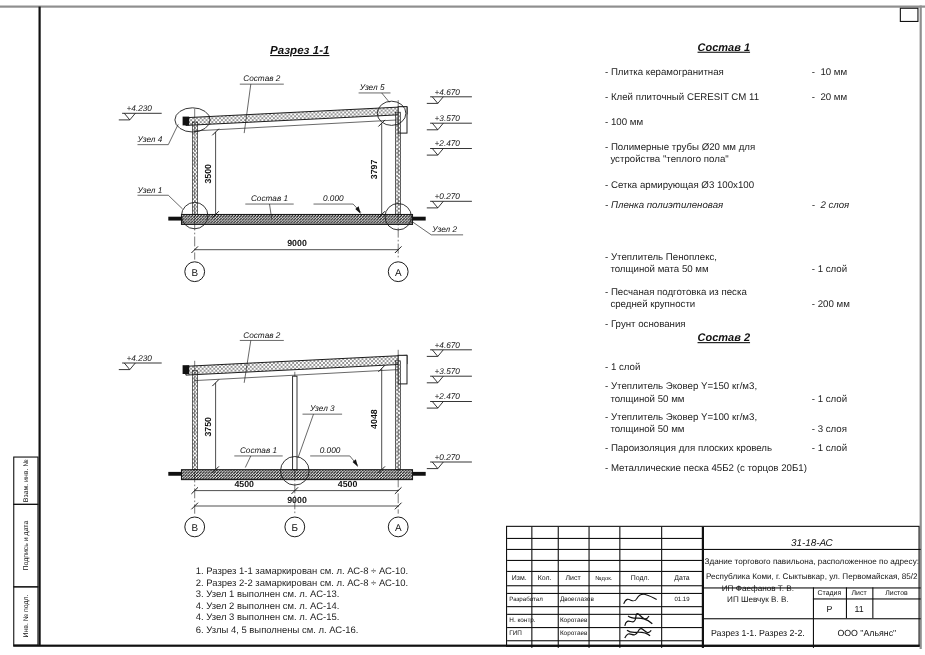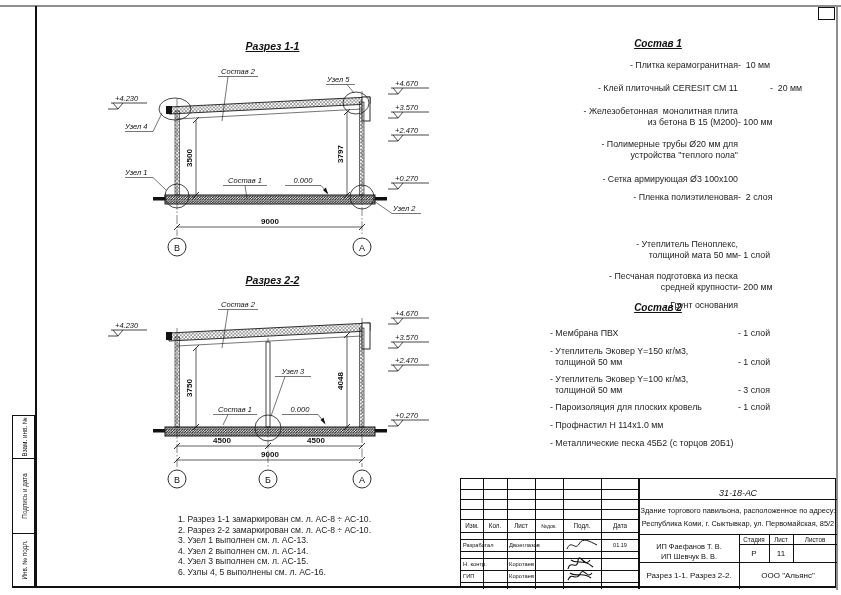--- a/index.html
+++ b/index.html
@@ -193,21 +193,20 @@
       <line class="thin" x1="297" y1="158.5" x2="326" y2="158.5"></line>
       <line class="thin" x1="297" y1="158.5" x2="279" y2="146"></line>
     </g>
     <g>
       <text class="lbl" x="232" y="27">Узел 5</text>
       <line class="thin" x1="231" y1="29.5" x2="260" y2="29.5"></line>
       <line class="thin" x1="252" y1="29.5" x2="259" y2="38"></line>
     </g>
   </svg>
 
-  <div class="sec-title" style="left:95px;top:274px;width:355px;">Разрез 2-2</div>
 
   <svg class="abs" style="left:95px;top:288px;" width="375" height="225" viewBox="0 0 375 225">
 
     <g>
       <line class="axis" x1="82" y1="40" x2="82" y2="179"></line>
       <line class="axis" x1="173" y1="50" x2="173" y2="179"></line>
       <line class="axis" x1="267" y1="30" x2="267" y2="179"></line>
     </g>
 
     <g>
@@ -322,44 +321,42 @@
     </g>
     <g>
       <text class="lbl" x="205" y="124" text-anchor="middle">0.000</text>
       <line class="thin" x1="187" y1="126.5" x2="223" y2="126.5"></line>
       <line class="thin" x1="223" y1="126.5" x2="230" y2="135"></line>
       <polygon points="230.5,136.5 225.5,132 228.5,129.5" fill="#111"></polygon>
     </g>
   </svg>
 
   <div class="comp-title" style="left:548px;top:38px;width:220px;">Состав 1</div>
-  <div class="comp-items" style="left:550px;top:60px;width:286px;text-align:right;">
+  <div class="comp-items" style="left:550px;top:60px;width:286px;">
     <div class="comp-row" style="margin-bottom:12px;">
         <span class="comp-name">- Плитка керамогранитная</span>
         <span class="comp-val">-  10 мм</span>
       </div>
-    <div class="comp-row" style="margin-bottom:12px;gap:32px;">
+    <div class="comp-row" style="margin-bottom:12px;">
         <span class="comp-name">- Клей плиточный CERESIT СМ 11</span>
         <span class="comp-val">-  20 мм</span>
       </div>
     <div class="comp-row" style="margin-bottom:11px;">
-        <span class="comp-name">- Железобетонная  монолитная плита
-  из бетона В 15 (М200)</span>
         <span class="comp-val">- 100 мм</span>
       </div>
     <div class="comp-row" style="margin-bottom:13px;">
         <span class="comp-name">- Полимерные трубы Ø20 мм для
   устройства "теплого пола"</span>
         <span class="comp-val"></span>
       </div>
     <div class="comp-row" style="margin-bottom:7px;">
         <span class="comp-name">- Сетка армирующая Ø3 100х100</span>
         <span class="comp-val"></span>
       </div>
-    <div class="comp-row" style="margin-bottom:7px;">
+    <div class="comp-row" style="margin-bottom:7px;font-style:italic;">
         <span class="comp-name">- Пленка полиэтиленовая</span>
         <span class="comp-val">-  2 слоя</span>
       </div>
     <div class="comp-row" style="margin-bottom:10px;margin-top:36px;">
         <span class="comp-name">- Утеплитель Пеноплекс,
   толщиной мата 50 мм</span>
         <span class="comp-val">- 1 слой</span>
       </div>
     <div class="comp-row" style="margin-bottom:7px;">
         <span class="comp-name">- Песчаная подготовка из песка
@@ -368,40 +365,35 @@
       </div>
     <div class="comp-row">
         <span class="comp-name">- Грунт основания</span>
         <span class="comp-val"></span>
       </div>
   </div>
 
   <div class="comp-title" style="left:548px;top:302px;width:220px;">Состав 2</div>
   <div class="comp-items" style="left:550px;top:328px;width:286px;">
     <div class="comp-row" style="margin-bottom:7px;">
-        <span class="comp-name">- Мембрана ПВХ</span>
         <span class="comp-val">- 1 слой</span>
       </div>
     <div class="comp-row" style="margin-bottom:6px;">
         <span class="comp-name">- Утеплитель Эковер Y=150 кг/м3,
   толщиной 50 мм</span>
         <span class="comp-val">- 1 слой</span>
       </div>
     <div class="comp-row" style="margin-bottom:6px;">
         <span class="comp-name">- Утеплитель Эковер Y=100 кг/м3,
   толщиной 50 мм</span>
         <span class="comp-val">- 3 слоя</span>
       </div>
     <div class="comp-row" style="margin-bottom:7px;">
         <span class="comp-name">- Пароизоляция для плоских кровель</span>
         <span class="comp-val">- 1 слой</span>
-      </div>
-    <div class="comp-row" style="margin-bottom:7px;">
-        <span class="comp-name">- Профнастил Н 114х1.0 мм</span>
-        <span class="comp-val"></span>
       </div>
     <div class="comp-row">
         <span class="comp-name">- Металлические песка 45Б2 (с торцов 20Б1)</span>
         <span class="comp-val"></span>
       </div>
   </div>
 
   <div class="notes" style="left:178px;top:514px;">
     <div>1. Разрез 1-1 замаркирован см. л. АС-8 ÷ АС-10.</div>
     <div>2. Разрез 2-2 замаркирован см. л. АС-8 ÷ АС-10.</div>
@@ -459,21 +451,21 @@
     <svg class="abs" style="left:104px;top:77px;" width="34" height="16">
       <path d="M3 13 C5 3, 12 15, 13 5 S 20 13, 25 4 M6 4 C12 9, 18 2, 28 11" stroke="#111" stroke-width="1.1" fill="none"></path>
     </svg>
     <svg class="abs" style="left:104px;top:89px;" width="34" height="16">
       <path d="M3 12 C7 3, 11 14, 15 6 S 22 12, 27 5 M5 5 C11 10, 17 3, 26 10" stroke="#111" stroke-width="1.1" fill="none"></path>
     </svg>
 
     <div class="cell" style="left:178px;top:4px;width:198px;height:20px;font-size:9px;font-style:italic;">31-18-АС</div>
     <div class="cell" style="left:179px;top:20px;width:196px;height:35px;font-size:7.4px;line-height:13px;white-space:pre-line;">Здание торгового павильона, расположенное по адресу:
 Республика Коми, г. Сыктывкар, ул. Первомайская, 85/2</div>
-    <div class="cell" style="left:178px;top:59px;width:100px;height:28px;font-size:7.4px;line-height:10px;white-space:pre-line;">ИП Фаефанов Т. В.
+    <div class="cell" style="left:178px;top:47px;width:100px;height:28px;font-size:7.4px;line-height:10px;white-space:pre-line;">ИП Фаефанов Т. В.
 ИП Шевчук В. В.</div>
     <div class="cell" style="left:278px;top:55px;width:30px;height:10px;font-size:6.3px;">Стадия</div>
     <div class="cell" style="left:308px;top:55px;width:24px;height:10px;font-size:6.3px;">Лист</div>
     <div class="cell" style="left:332px;top:55px;width:44px;height:10px;font-size:6.3px;">Листов</div>
     <div class="cell" style="left:278px;top:65px;width:30px;height:18px;font-size:8px;">Р</div>
     <div class="cell" style="left:308px;top:65px;width:24px;height:18px;font-size:8px;">11</div>
     <div class="cell" style="left:332px;top:65px;width:44px;height:18px;font-size:8px;"></div>
     <div class="cell" style="left:178px;top:83px;width:100px;height:27px;font-size:8px;">Разрез 1-1. Разрез 2-2.</div>
     <div class="cell" style="left:278px;top:83px;width:98px;height:27px;font-size:8px;">ООО "Альянс"</div>
   </div>

